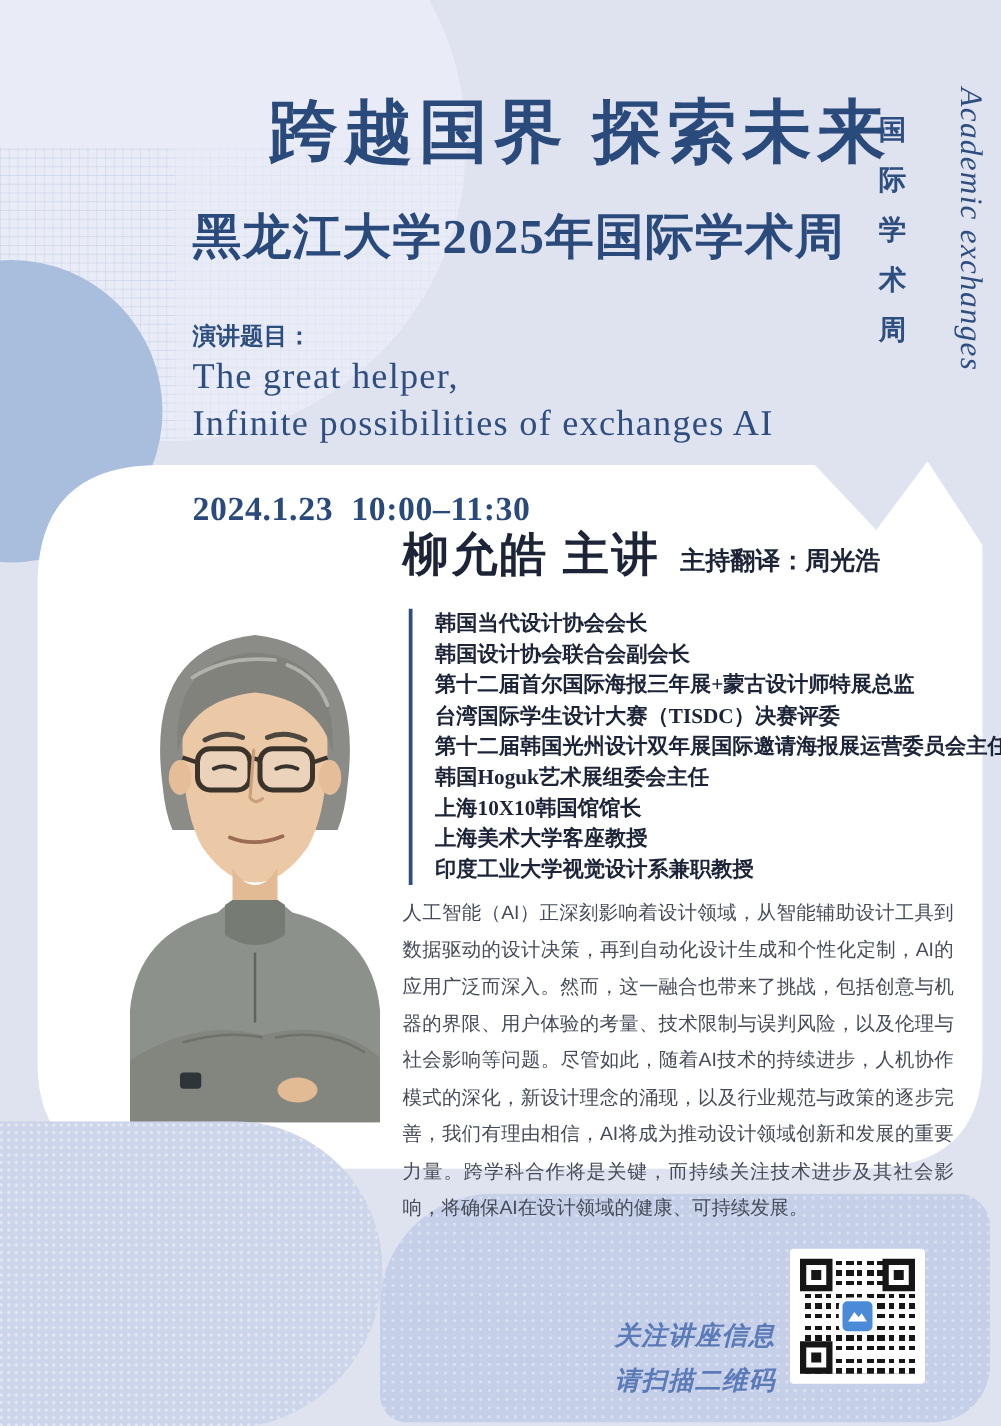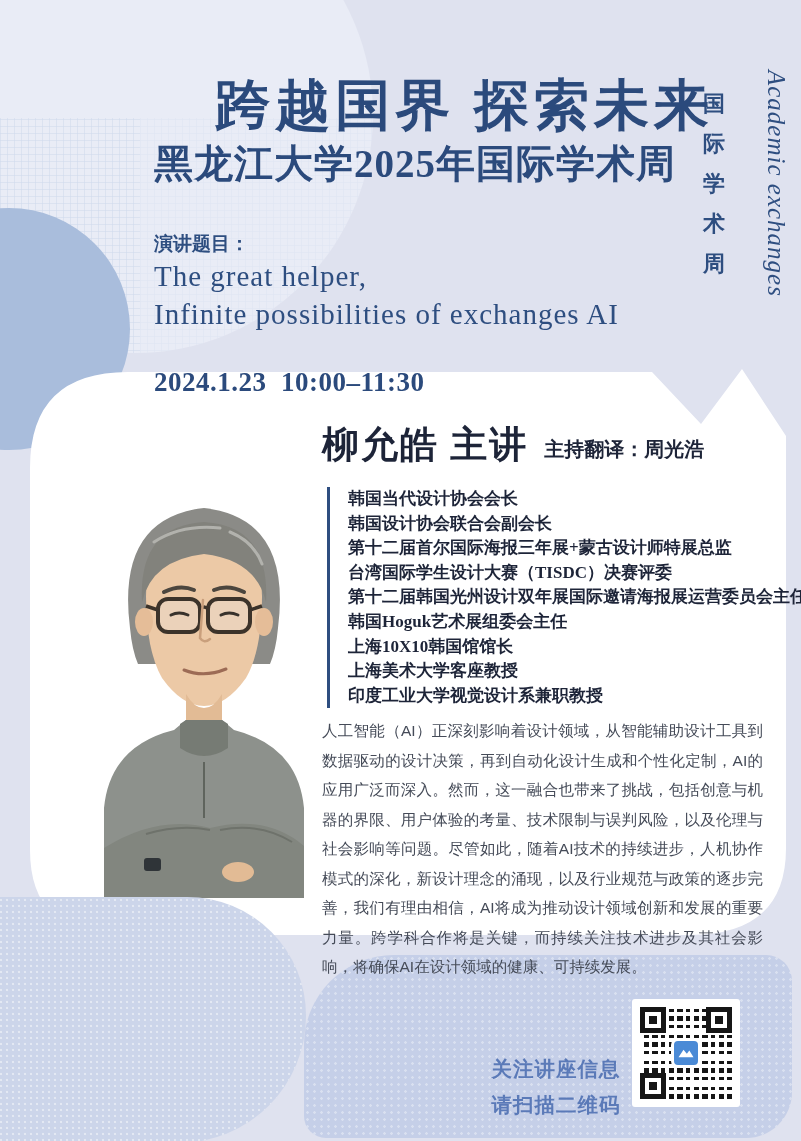--- a/index.html
+++ b/index.html
@@ -39,21 +39,21 @@
   }
   .v-en{
     position:absolute;left:790px;top:70px;height:34px;
     transform:rotate(90deg);transform-origin:0 0;
     font-style:italic;font-size:25px;color:var(--accent,#33517f);
     letter-spacing:1px;white-space:nowrap;
   }
   
   .header{position:absolute;left:154px;top:76px;width:560px;color:var(--heading,#2b4a7c);}
   .main-title{font-size:55px;font-weight:bold;letter-spacing:5px;line-height:1.1;white-space:pre;text-align:right;}
-  .sub-title{font-size:39px;font-weight:bold;letter-spacing:1px;}
+  .sub-title{font-size:39px;font-weight:bold;letter-spacing:1px;margin-top:25px;}
   .topic-label{font-size:19px;font-weight:bold;margin-top:40px;color:var(--accent,#2e4e80);}
   .talk-title{font-size:29px;line-height:1.32;letter-spacing:1px;color:var(--accent,#2e4e80);}
   .datetime{font-size:27px;font-weight:bold;margin-top:34px;white-space:pre;letter-spacing:.5px;}
   
   .speaker-row{position:absolute;left:322px;top:426px;display:flex;align-items:flex-end;color:var(--dark_text,#1b2335);}
   .speaker-name{font-size:37px;font-weight:bold;letter-spacing:2px;line-height:1;}
   .interpreter{font-size:20px;font-weight:bold;margin-left:16px;padding-bottom:4px;line-height:1;}
   .credentials{
     position:absolute;left:303px;top:487px;width:470px;
     border-left:3px solid var(--accent,#2b4a7c);padding-left:18px;margin-left:24px;
@@ -67,21 +67,21 @@
     font-family:"Liberation Sans","DejaVu Sans",sans-serif;
     font-size:15.5px;line-height:29.5px;color:var(--body_text,#454b58);
     text-align:justify;
   }
   
   .portrait{position:absolute;left:88px;top:478px;width:232px;height:420px;}
   
   .footer-note{
     position:absolute;left:488px;top:1051px;width:136px;
     font-size:20.5px;font-weight:bold;color:var(--footer_blue,#5b7ab8);
-    line-height:36px;text-align:center;letter-spacing:1px;
+    line-height:36px;text-align:center;letter-spacing:1px;font-style:italic;
   }
   .qr{
     position:absolute;left:632px;top:999px;width:108px;height:108px;
     background:#fff;border-radius:3px;
   }
   .qr-noise{
     position:absolute;inset:8px;background:#fff;
     background-image:
       repeating-linear-gradient(90deg,#fff 0 4px,transparent 4px 9px,#fff 9px 12px,transparent 12px 18px,#fff 18px 21px,transparent 21px 25px),
       repeating-linear-gradient(0deg,var(--qr_dark,#161616) 0 5px,transparent 5px 9px,var(--qr_dark,#161616) 9px 12px,transparent 12px 19px,var(--qr_dark,#161616) 19px 22px,transparent 22px 26px);

